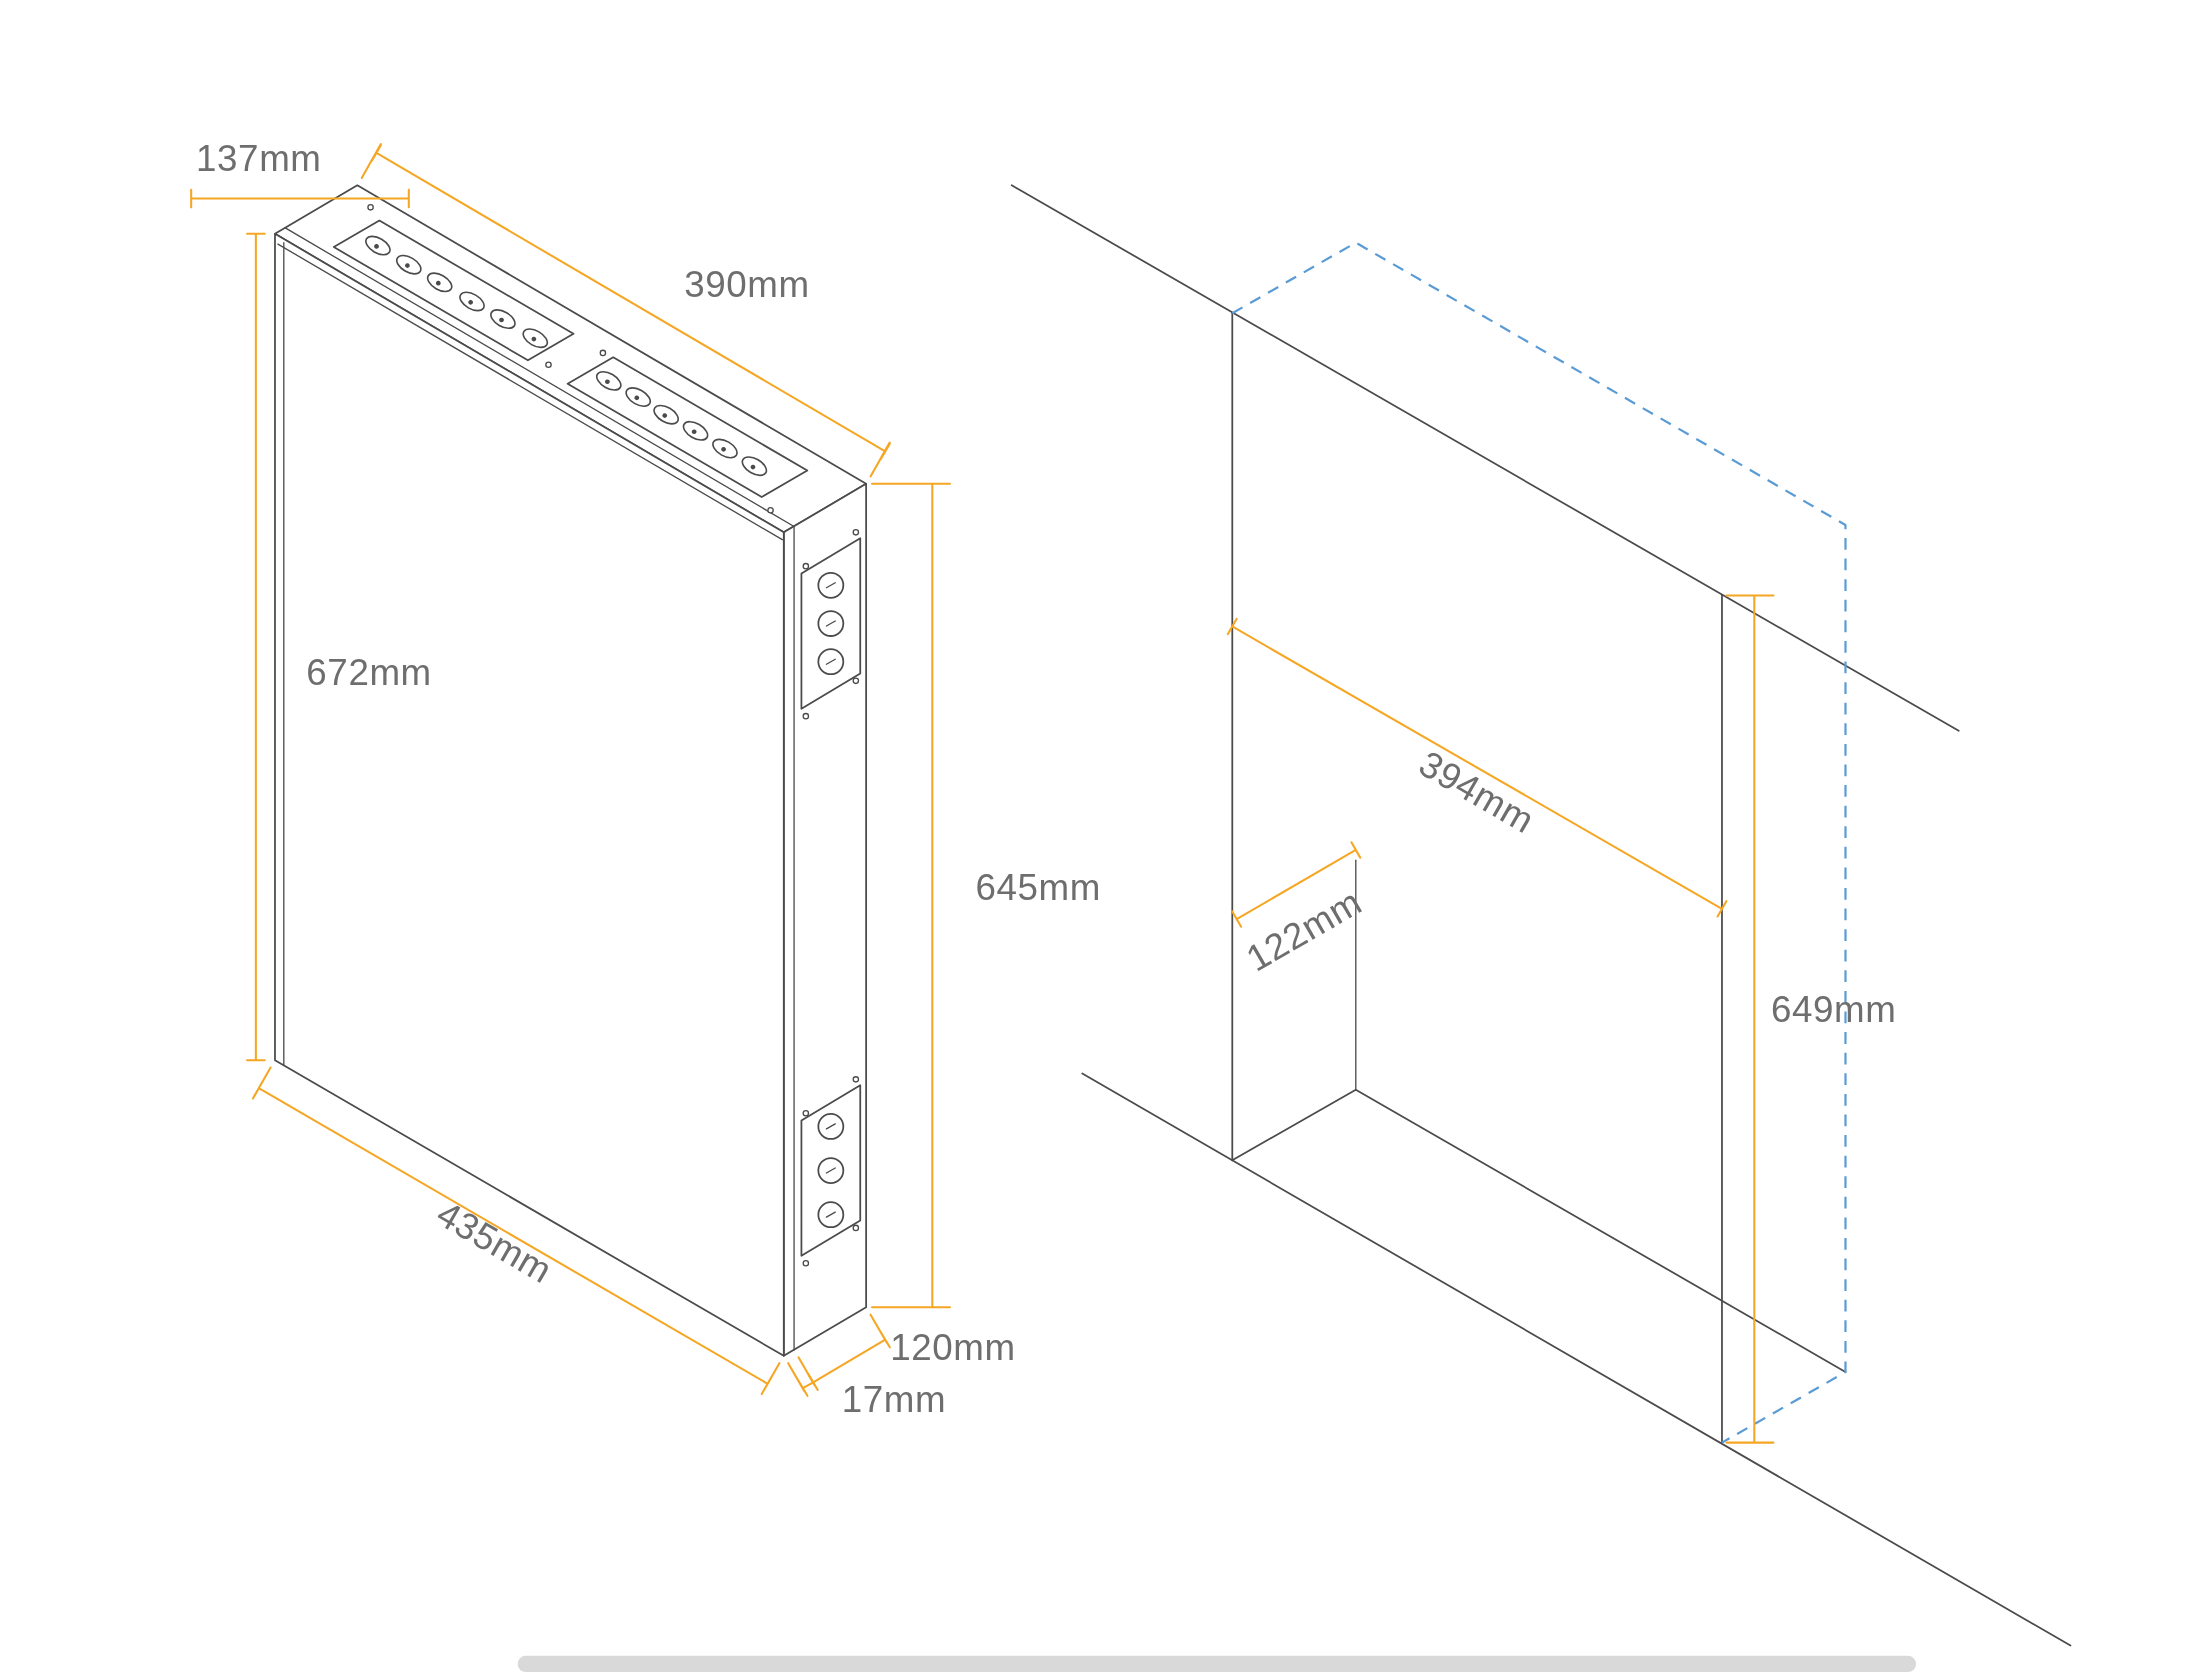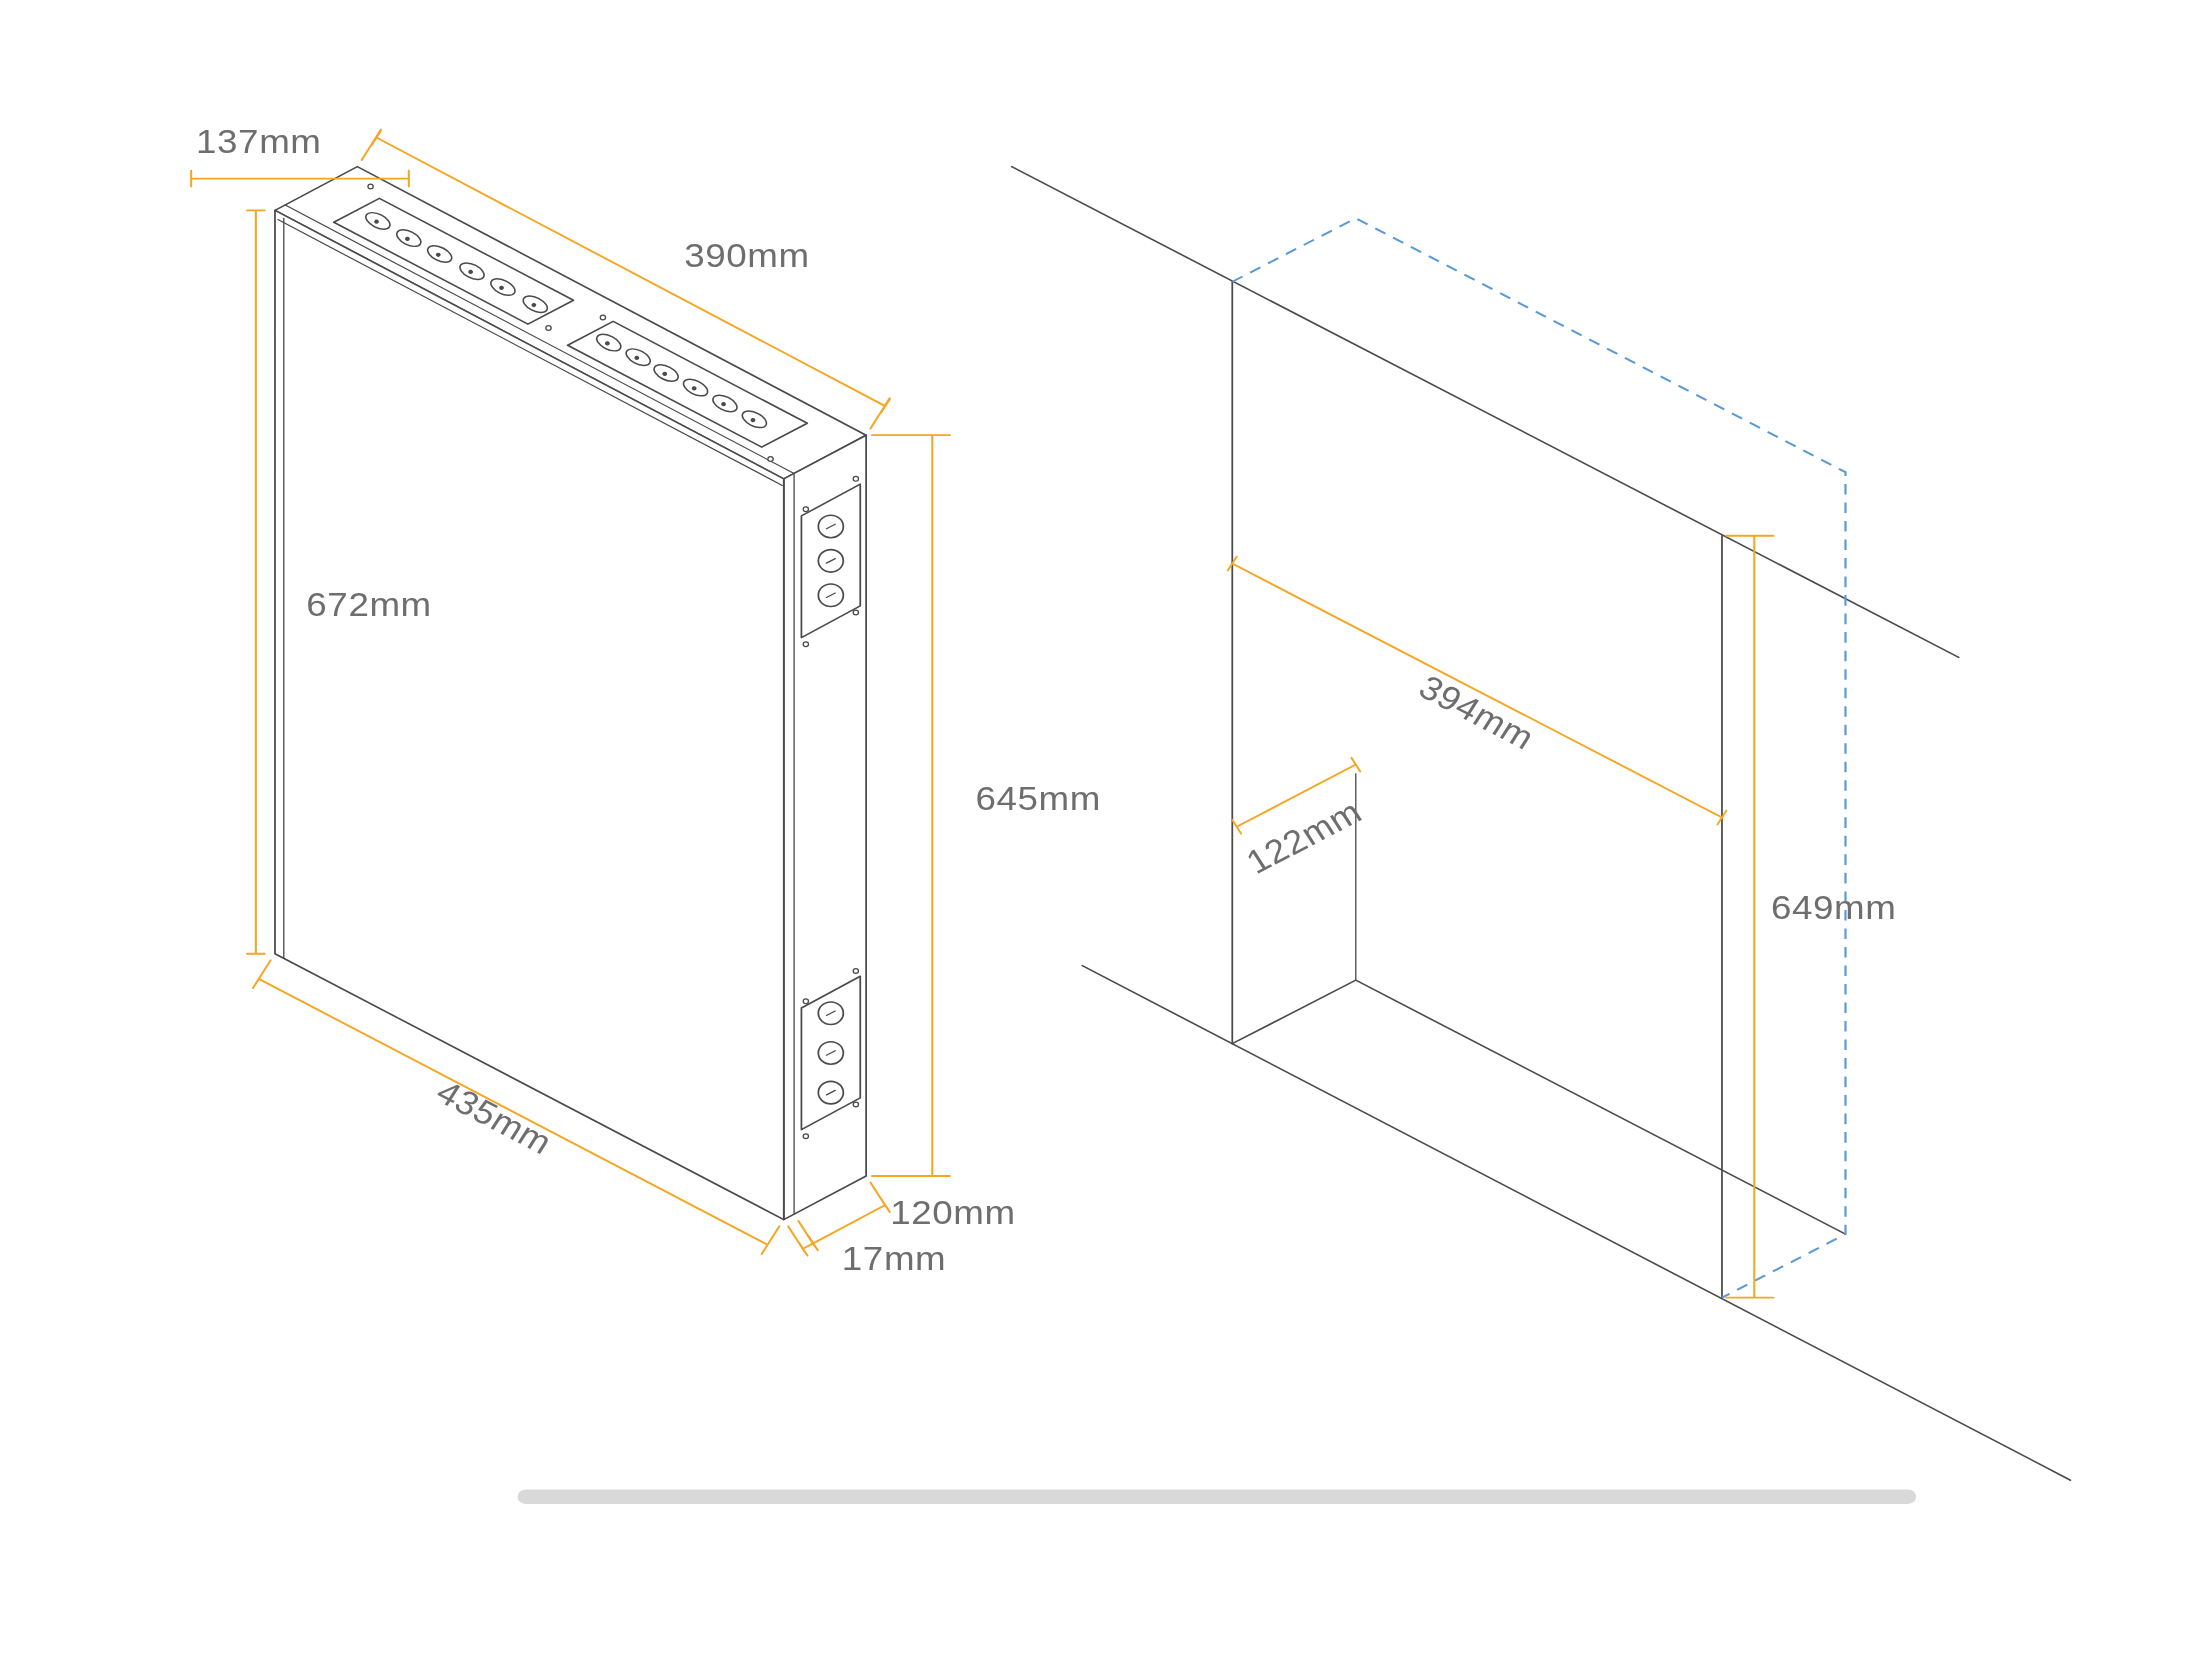--- a/index.html
+++ b/index.html
@@ -1,16 +1,16 @@
 <!DOCTYPE html>
 <html style="--outline: #4b4b4b; --dimension: #F5A623; --hidden-line: #5B9BD5; --label-text: #6e6e6e; --bottom-bar: #d9d9d9;font-size:11.8px"><head>
 <meta charset="utf-8">
 <style>
   html,body { margin:0; padding:0; background:#ffffff; }
-  .stage { position:relative; width:2194px; height:1504px; background:#ffffff; overflow:hidden; }
+  .stage { position:relative; width:2194px; height:1672px; background:#ffffff; overflow:hidden; }
   svg { display:block; width:100%; height:100%; }
 
   .face     { fill:#ffffff; stroke:var(--outline,#4b4b4b); stroke-width:1.2; stroke-linejoin:round; }
   .outline  { fill:none; stroke:var(--outline,#4b4b4b); stroke-width:1.2; stroke-linejoin:round; stroke-linecap:round; }
   .thin     { fill:none; stroke:var(--outline,#4b4b4b); stroke-width:0.9; stroke-linecap:round; }
   .dim      { fill:none; stroke:var(--dimension,#F5A623); stroke-width:1.4; stroke-linecap:round; }
   .dashed   { fill:none; stroke:var(--hidden-line,#5B9BD5); stroke-width:1.5; stroke-dasharray:8 6; stroke-linejoin:round; }
   .dim-label{ fill:var(--label-text,#6e6e6e); font-family:"Liberation Sans","DejaVu Sans",sans-serif;
               font-size:25px; letter-spacing:.4px; }
   .screw    { fill:#ffffff; stroke:var(--outline,#4b4b4b); stroke-width:0.9; }

